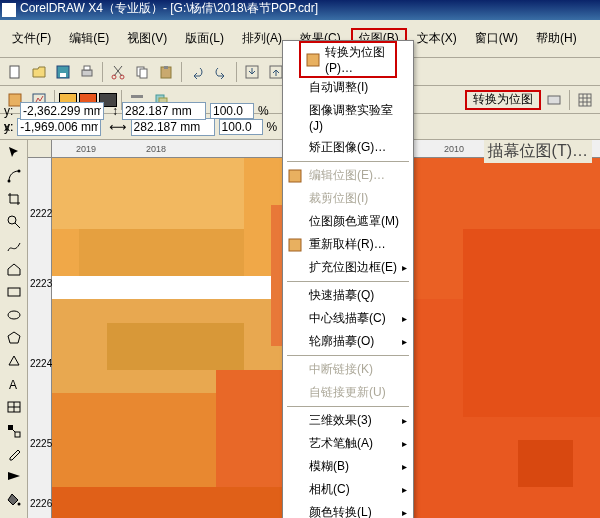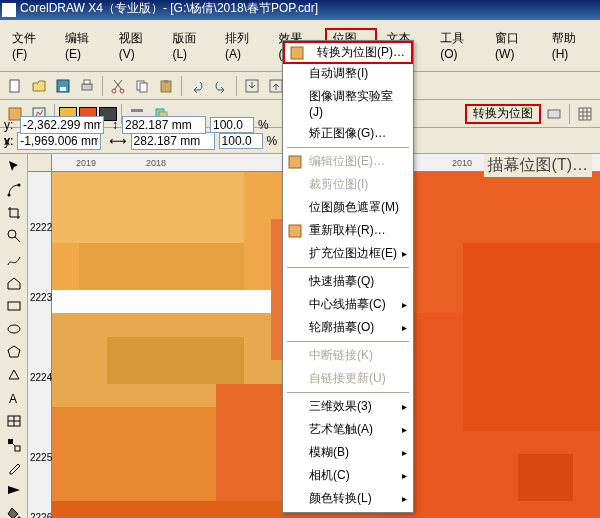--- a/index.html
+++ b/index.html
@@ -25,21 +25,21 @@
 .tool-btn svg { width: 16px; height: 16px; }
 .canvas-area { flex: 1; position: relative; background: #fff; overflow: hidden; }
 .hruler { position: absolute; top: 0; left: 24px; right: 0; height: 18px; background: #f0f0f0; border-bottom: 1px solid #888; display: flex; align-items: center; font-size: 9px; color: #555; }
 .hruler span { position: absolute; font-size: 9px; }
 .vruler { position: absolute; top: 18px; left: 0; width: 24px; bottom: 0; background: #f0f0f0; border-right: 1px solid #888; }
 .vruler span { position: absolute; font-size: 10px; writing-mode: horizontal-tb; left: 2px; }
 .canvas { position: absolute; top: 18px; left: 24px; right: 0; bottom: 0; }
 .pixelart { width: 100%; height: 100%; }
 .dropdown { position: absolute; top: 40px; left: 282px; width: 132px; background: #fff; border: 1px solid #808080; box-shadow: 2px 2px 4px rgba(0,0,0,.25); z-index: 50; padding: 2px 0; }
 .dropdown .item { padding: 3px 8px 3px 26px; position: relative; display: flex; align-items: center; }
-.dropdown .item.hl { background: #fff; border: 2px solid #c00; margin: -2px 0; padding: 1px 6px 1px 24px; justify-content: flex-end; }
+.dropdown .item.hl { background: #fff; border: 2px solid #c00; margin: -2px 16px; padding: 1px 6px 1px 24px; }
 .dropdown .item.disabled { color: #aca899; }
 .dropdown .sep { height: 1px; background: #aca899; margin: 2px 4px; }
 .dropdown .sub::after { content: "▸"; position: absolute; right: 6px; font-size: 10px; }
 .dropdown .ico { position: absolute; left: 4px; width: 16px; height: 16px; display: flex; align-items: center; justify-content: center; }
 .ruler-corner { position: absolute; top: 0; left: 0; width: 24px; height: 18px; background: #ece9d8; border-right: 1px solid #888; border-bottom: 1px solid #888; }
 </style>
 </head>
 <body>
 
 <div class="titlebar">
@@ -49,21 +49,20 @@
 
 <div class="menubar" id="menubar">
     <div class="mi">文件(F)</div>
     <div class="mi">编辑(E)</div>
     <div class="mi">视图(V)</div>
     <div class="mi">版面(L)</div>
     <div class="mi">排列(A)</div>
     <div class="mi">效果(C)</div>
     <div class="mi highlight">位图(B)</div>
     <div class="mi">文本(X)</div>
-    <div class="mi">工具(O)</div>
     <div class="mi">窗口(W)</div>
     <div class="mi">帮助(H)</div>
   </div>
 
 <div class="toolbar-row">
   <div class="tb-btn">
       <svg viewBox="0 0 16 16">
         <rect x="3" y="2" width="9" height="12" fill="#fff" stroke="#555"></rect>
       </svg>
     </div>
@@ -303,21 +302,21 @@
     <div class="tool-btn"></div>
   </div>
 
   <div class="canvas-area">
     <div class="ruler-corner"></div>
     <div class="hruler" id="hruler">
         <span style="left: 24px;">2019</span>
         <span style="left: 94px;">2018</span>
         <span style="left: 164px; margin-top: 27px;">2017</span>
         <span style="left: 234px;">2016</span>
-        <span style="left: 400px; text-align: right;">2010</span>
+        <span style="left: 392px; text-align: right;">2010</span>
         <span style="left: 460px;">2009</span>
         <span style="left: 520px;">2008</span>
       </div>
     <div class="vruler" id="vruler">
         <span style="top: 50px;">2222</span>
         <span style="top: 120px;">2223</span>
         <span style="top: 200px;">2224</span>
         <span style="top: 280px;">2225</span>
         <span style="top: 340px;">2226</span>
       </div>

